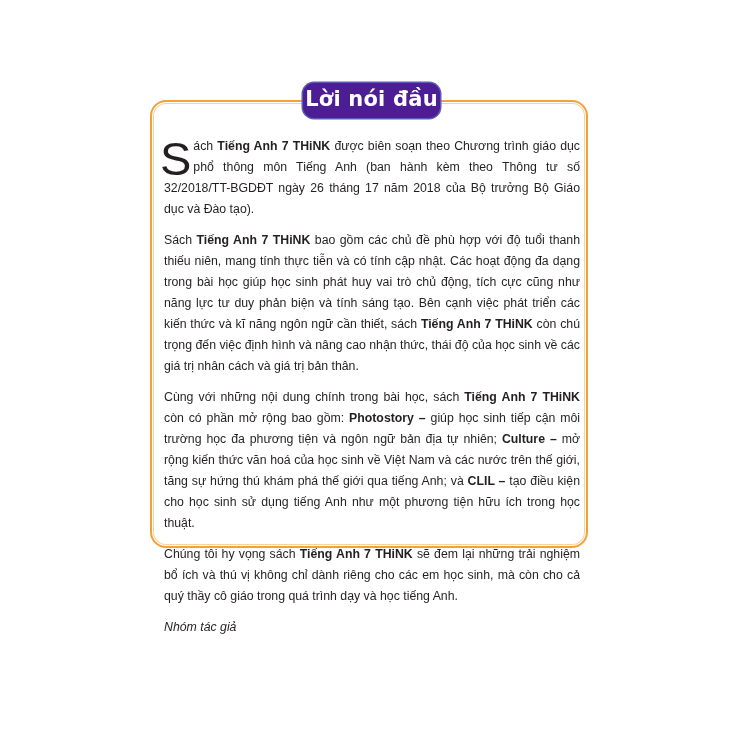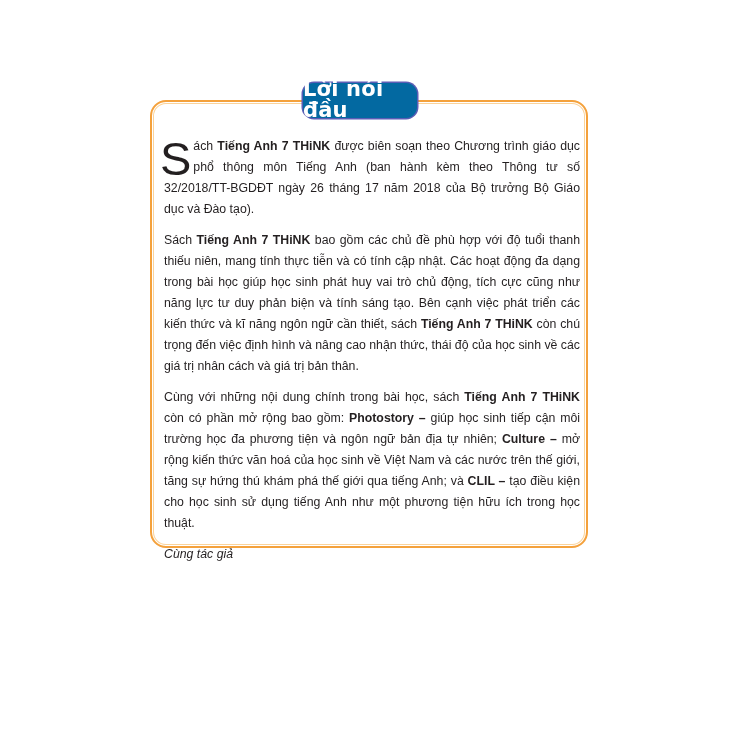--- a/index.html
+++ b/index.html
@@ -24,23 +24,23 @@
       border: 2px solid #f4a13c;
       border-radius: 16px;
       box-shadow: inset 0 0 0 1px #ffffff, inset 0 0 0 2px #fbd39a;
       box-sizing: border-box;
       background: #ffffff;
     }
     .title-pill {
       position: absolute;
       left: 303px;
       top: 83px;
-      width: 114px;
+      width: 137px;
       height: 35px;
-      background: #0369a1;
+      background: #4c1d95;
       border-radius: 11px;
       box-shadow: 0 0 0 1.5px #5a5db5;
       display: flex;
       align-items: center;
       justify-content: center;
       z-index: 2;
     }
     .title-pill span {
       color: #ffffff;
       font-family: "DejaVu Sans", sans-serif;
@@ -97,15 +97,18 @@
   </p>
 
   <p class="para">
     <span>Sách </span><b>Tiếng Anh 7 THiNK</b><span> bao gồm các chủ đề phù hợp với độ tuổi thanh thiếu niên, mang tính thực tiễn và có tính cập nhật. Các hoạt động đa dạng trong bài học giúp học sinh phát huy vai trò chủ động, tích cực cũng như năng lực tư duy phản biện và tính sáng tạo. Bên cạnh việc phát triển các kiến thức và kĩ năng ngôn ngữ cần thiết, sách </span><b>Tiếng Anh 7 THiNK</b><span> còn chú trọng đến việc định hình và nâng cao nhận thức, thái độ của học sinh về các giá trị nhân cách và giá trị bản thân.</span>
   </p>
 
   <p class="para">
     <span>Cùng với những nội dung chính trong bài học, sách </span><b>Tiếng Anh 7 THiNK</b><span> còn có phần mở rộng bao gồm: </span><b>Photostory –</b><span> giúp học sinh tiếp cận môi trường học đa phương tiện và ngôn ngữ bản địa tự nhiên; </span><b>Culture –</b><span> mở rộng kiến thức văn hoá của học sinh về Việt Nam và các nước trên thế giới, tăng sự hứng thú khám phá thế giới qua tiếng Anh; và </span><b>CLIL –</b><span> tạo điều kiện cho học sinh sử dụng tiếng Anh như một phương tiện hữu ích trong học thuật.</span>
   </p>
 
+  <p class="para">
+    <span>Chúng tôi hy vọng sách </span><b>Tiếng Anh 7 THiNK</b><span> sẽ đem lại những trải nghiệm bổ ích và thú vị không chỉ dành riêng cho các em học sinh, mà còn cho cả quý thầy cô giáo trong quá trình dạy và học tiếng Anh.</span>
+  </p>
 
-  <p class="para signature">Cùng tác giả</p>
+  <p class="para signature">Nhóm tác giả</p>
 </div>
 
 </body></html>

